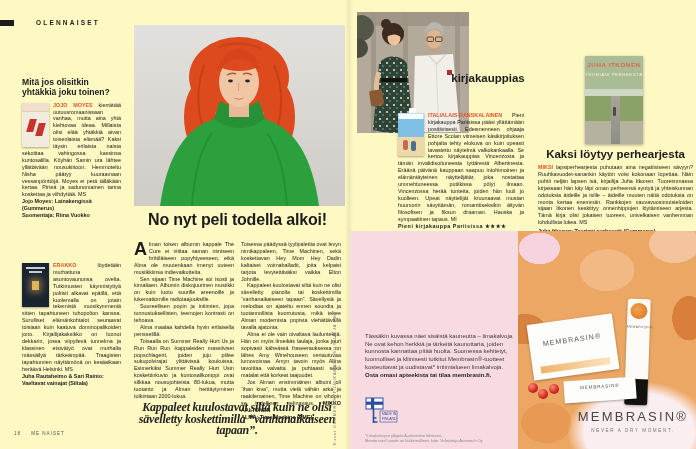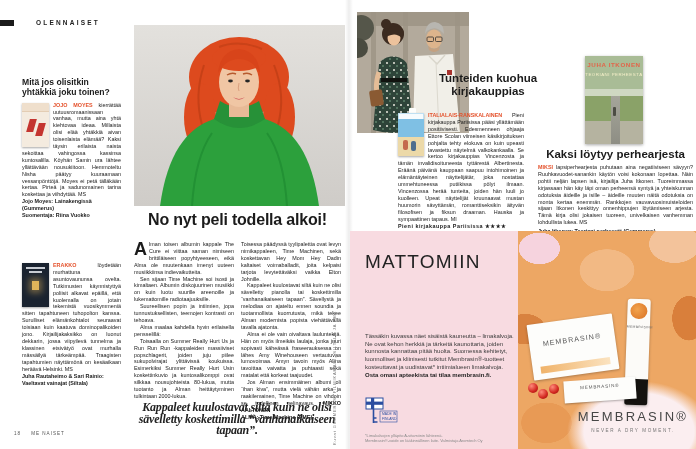--- a/index.html
+++ b/index.html
@@ -1,18 +1,18 @@
 <!DOCTYPE html>
 <html><head>
 <meta charset="utf-8">
 <style>
 *{box-sizing:border-box;}
 html,body{margin:0;padding:0;}
 body{background:#9a9a9a;font-family:"Liberation Sans",sans-serif;}
-#spread{position:relative;width:696px;height:449px;margin:0 auto;background:#ffffff;overflow:hidden;color:#1b1b1b;}
+#spread{position:relative;width:696px;height:449px;margin:0 auto;background:#fef9c3;overflow:hidden;color:#1b1b1b;}
 .abs{position:absolute;}
 .small{font-size:5.4px;line-height:6.9px;text-align:justify;}
 .lead{font-weight:bold;color:#e4512b;}
 .credit{font-weight:bold;font-size:5.4px;line-height:7px;text-align:left;}
 .rtitle{font-weight:bold;font-size:8.6px;line-height:9.8px;margin:0 0 4px;}
 .cover{float:left;margin:1px 4px 1px 0;box-shadow:0 1px 2px rgba(0,0,0,.35);position:relative;overflow:hidden;}
 .kbar{display:inline-block;width:14px;height:6px;background:#1b1b1b;vertical-align:middle;}
 .ktext{font-size:6.5px;font-weight:bold;letter-spacing:2.2px;vertical-align:middle;margin-left:22px;color:#222;}
 h1.feature{font-size:16px;font-weight:800;letter-spacing:-.2px;text-align:center;margin:0;}
 .ftxt{display:flex;gap:7px;}
@@ -209,21 +209,20 @@
       <ellipse cx="77" cy="27" rx="8" ry="9.5" fill="#ddb48c"></ellipse>
       <path d="M68,22 q1,-12 10,-12 q9,1 9,12 l-2,-2 q-7,-7 -15,-1 z" fill="#b8b6b0"></path>
       <rect x="70" y="25" width="6.5" height="4.5" rx="1" fill="none" stroke="#44403a" stroke-width=".9"></rect>
       <rect x="78.5" y="25" width="6.5" height="4.5" rx="1" fill="none" stroke="#44403a" stroke-width=".9"></rect>
       <path d="M71,34 q6,6 12,0 l-1,4 q-5,4 -10,0 z" fill="#c7a07c" opacity=".85"></path>
       <rect x="52" y="96" width="7" height="8" rx="1" fill="#fdfdfb"></rect>
     </g>
   </svg>
 
   <h2 class="h2r abs" style="left:430px;top:72px;width:116px;">
-    <span style="display:block">Tunteiden kuohua</span>
     <span style="display:block">kirjakauppias</span>
   </h2>
 
   <div class="abs" style="left:398px;top:112px;width:126px;">
     <div class="small">
       <span class="cover poster" style="width:26px;height:43px;display:block;">
         <span class="pband"></span>
         <span class="pfig" style="left:5px;bottom:6px;background:#c46a4e;"></span>
         <span class="pfig" style="left:13px;bottom:5px;background:#4e6e8e;"></span>
       </span>
@@ -267,21 +266,20 @@
       </div>
       <div class="berry" style="left:10px;top:152px;"></div>
       <div class="berry" style="left:20px;top:158px;"></div>
       <div class="berry" style="left:31px;top:153px;"></div>
       <div class="brandwrap">
         <div class="brand">MEMBRASIN®</div>
         <div class="tag">NEVER A DRY MOMENT.</div>
       </div>
     </div>
     <div class="ad-h">
-      <div>MATTOMIIN</div>
     </div>
     <div class="ad-body">
       <span>Tässäkin kuvassa näet sisäistä kauneutta – limakalvoja. Ne ovat kehon herkkiä ja tärkeitä kaunottaria, joiden kunnosta kannattaa pitää huolta. Suomessa kehitetyt, luonnolliset ja kliinisesti tutkitut Membrasin®-tuotteet kosteuttavat ja uudistavat* intiimialueen limakalvoja.</span>
       <span class="ad-cta">Osta omasi apteekista tai tilaa membrasin.fi.</span>
     </div>
     <svg class="ad-logo" width="34" height="30" viewBox="0 0 34 30">
       <rect x="1" y="1" width="17" height="11" fill="#ffffff" stroke="#2b4ea0" stroke-width="1"></rect>
       <rect x="6" y="1" width="3.2" height="11" fill="#2b4ea0"></rect>
       <rect x="1" y="4.6" width="17" height="3.2" fill="#2b4ea0"></rect>
       <path d="M8.5,12 v14 M8.5,25 h4 M8.5,21 h3" stroke="#2b4ea0" stroke-width="1.6" fill="none"></path>

